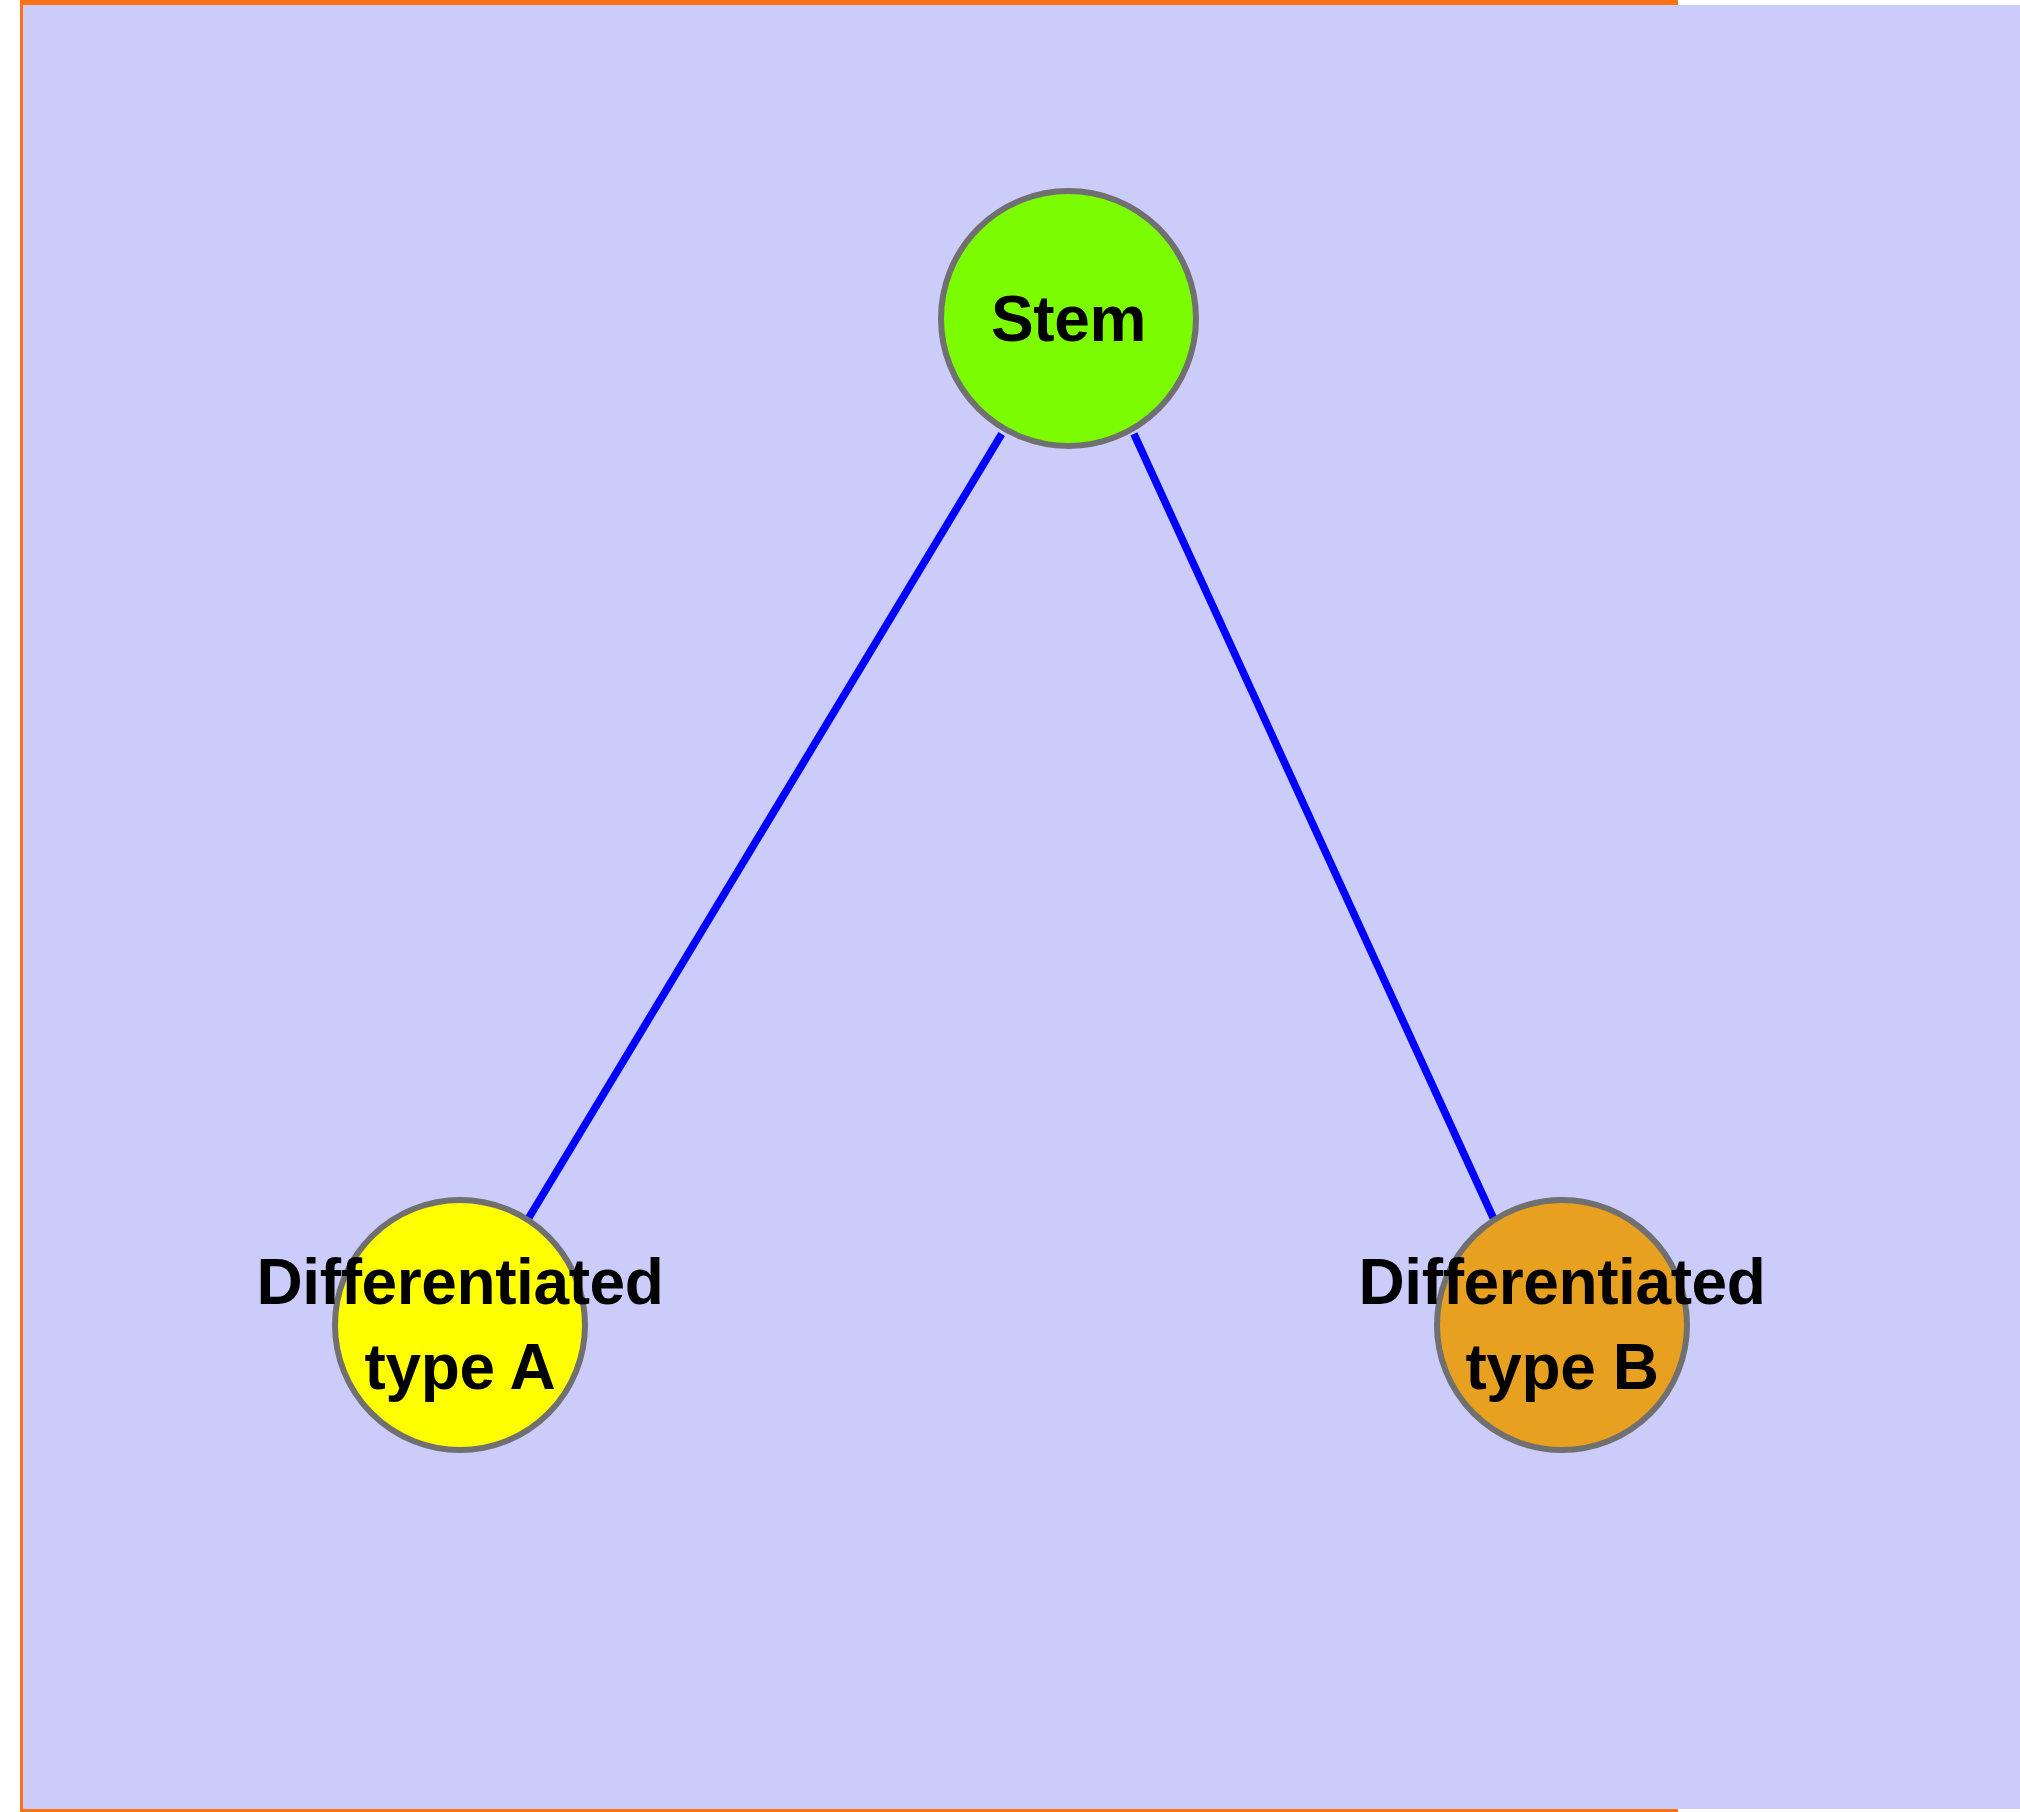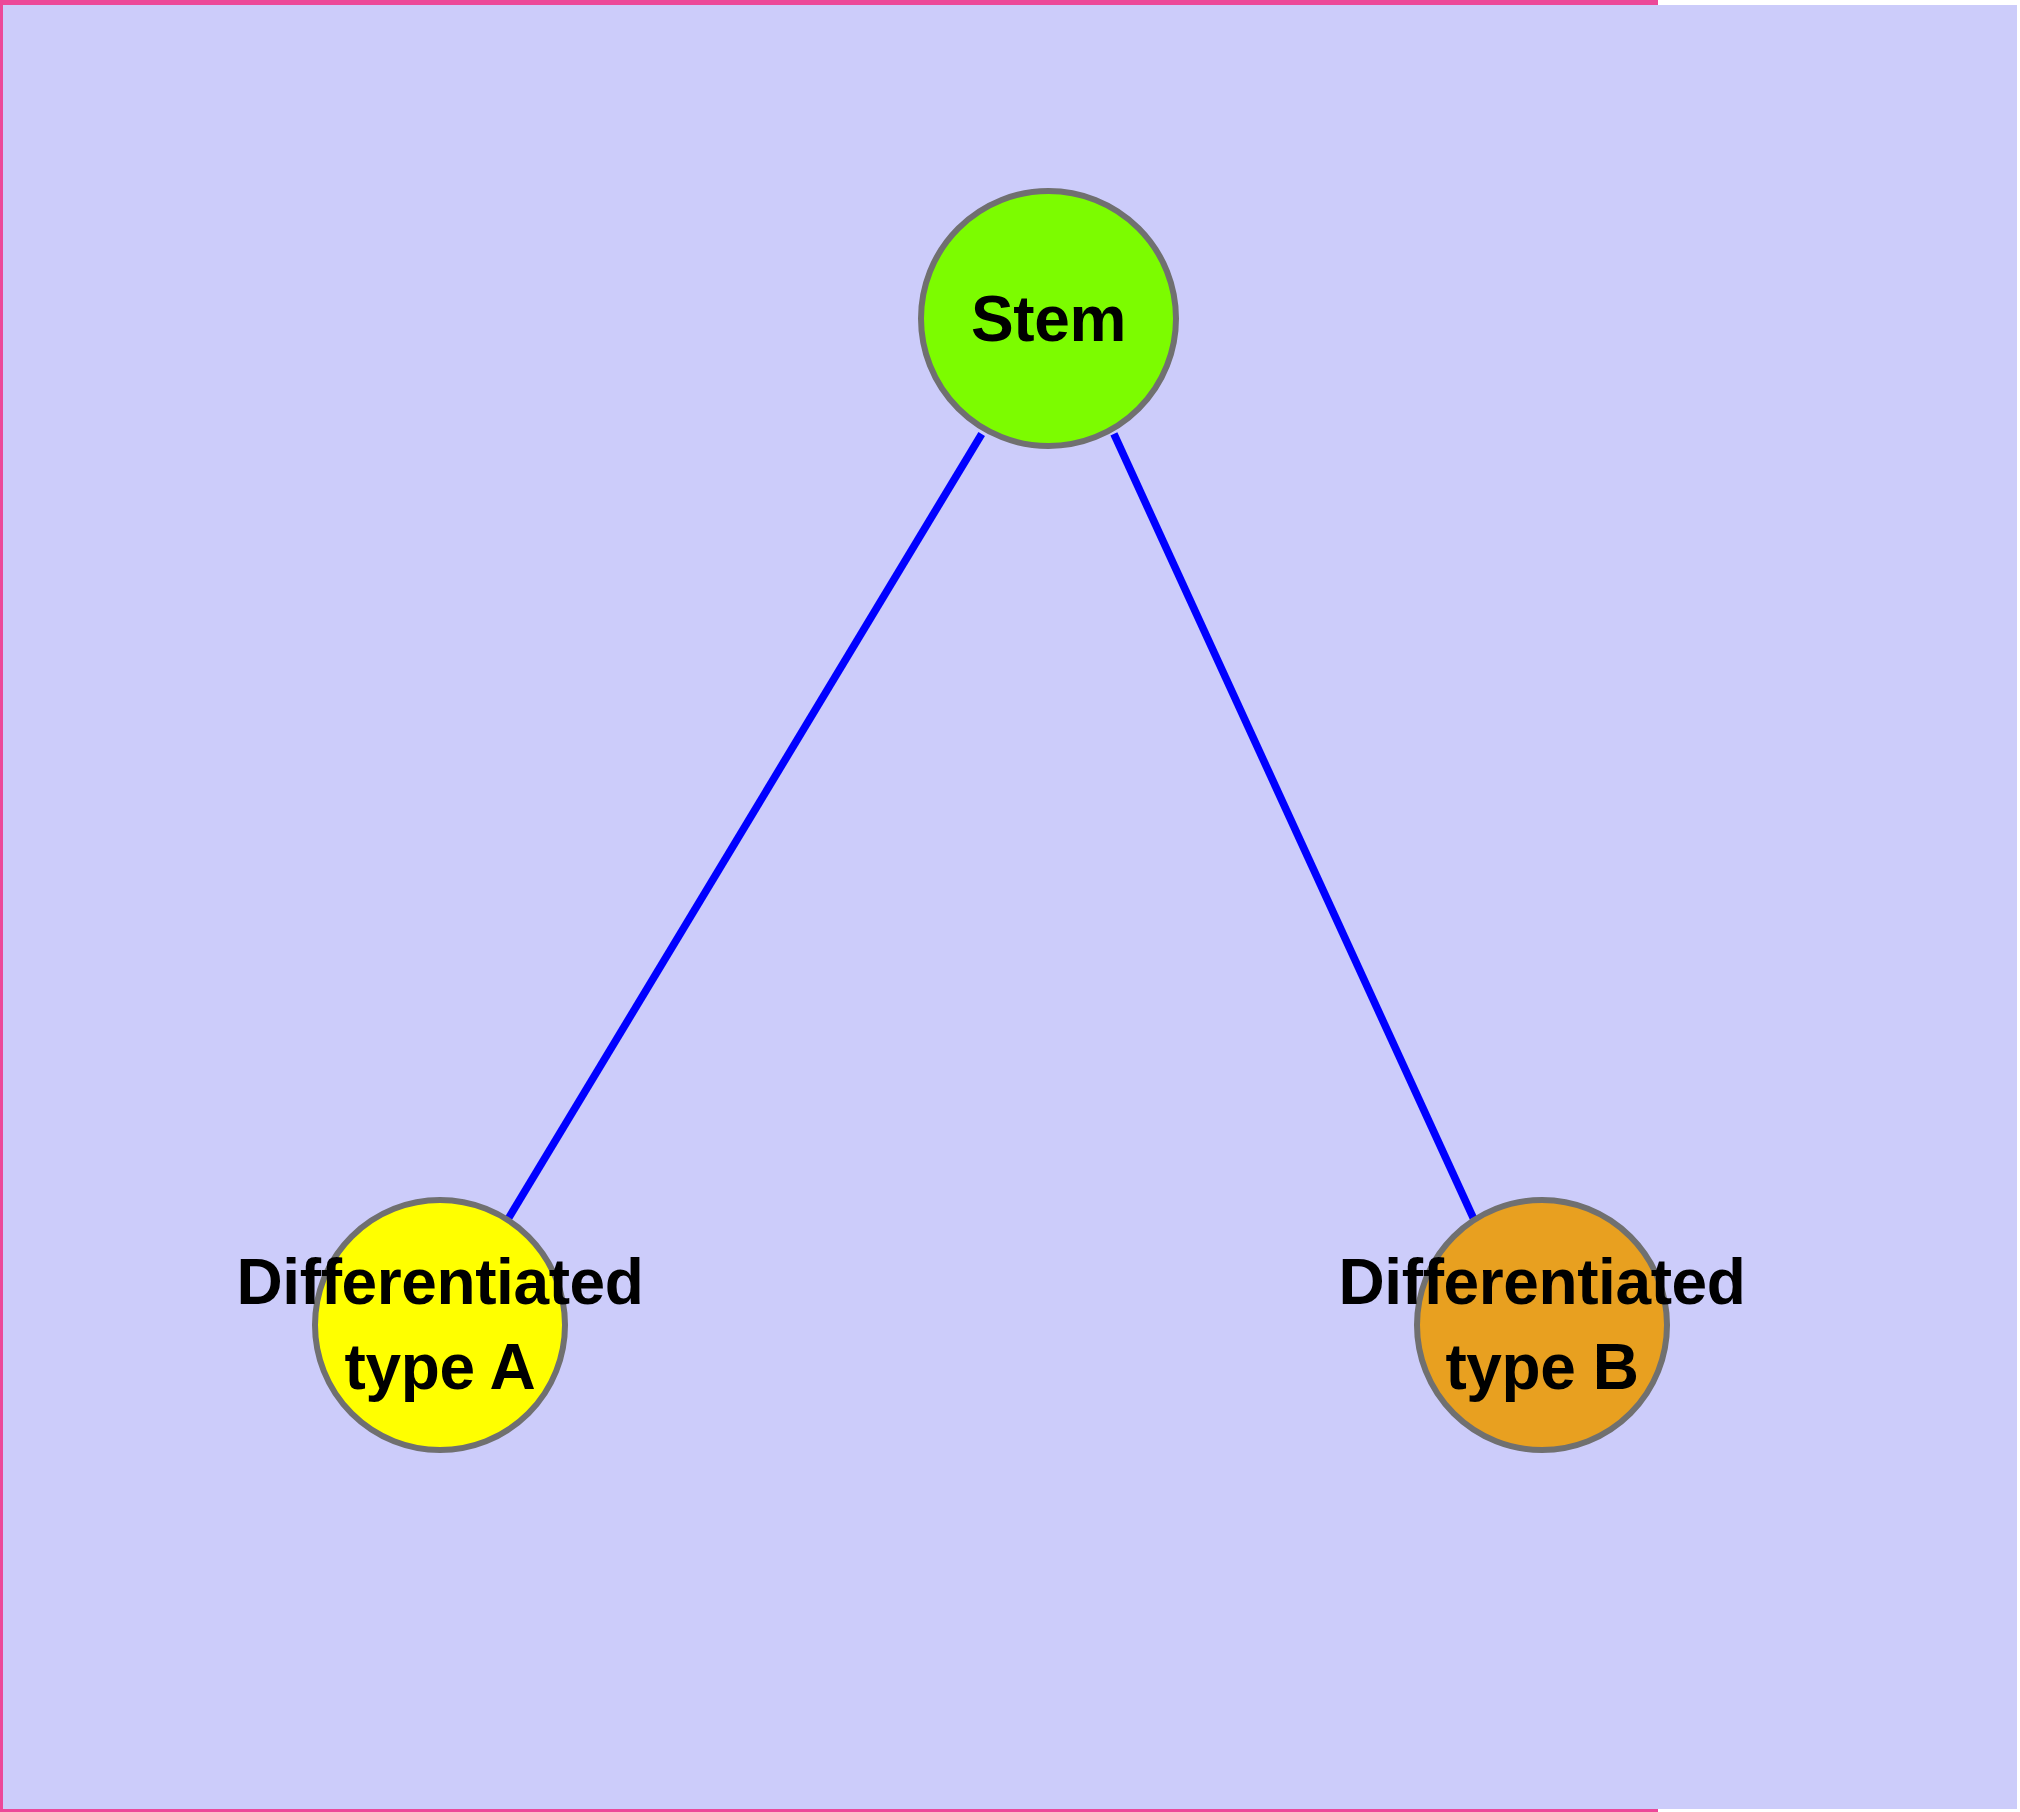--- a/index.html
+++ b/index.html
@@ -12,22 +12,23 @@
     width: 2021px;
     height: 1812px;
     overflow: hidden;
     font-family: "Liberation Sans", sans-serif;
   }
 
   #graph-canvas {
     position: relative;
     width: 1658px;
     height: 1812px;
-    background: #ec4899;
+    background: #f97316;
     box-sizing: border-box;
+    margin-left: 20px;
   }
 
   .canvas-bg {
     position: absolute;
     left: 3.4px;
     top: 5.1px;
     width: 2014px;
     height: 1804px;
     background: #ccccfa;
   }

